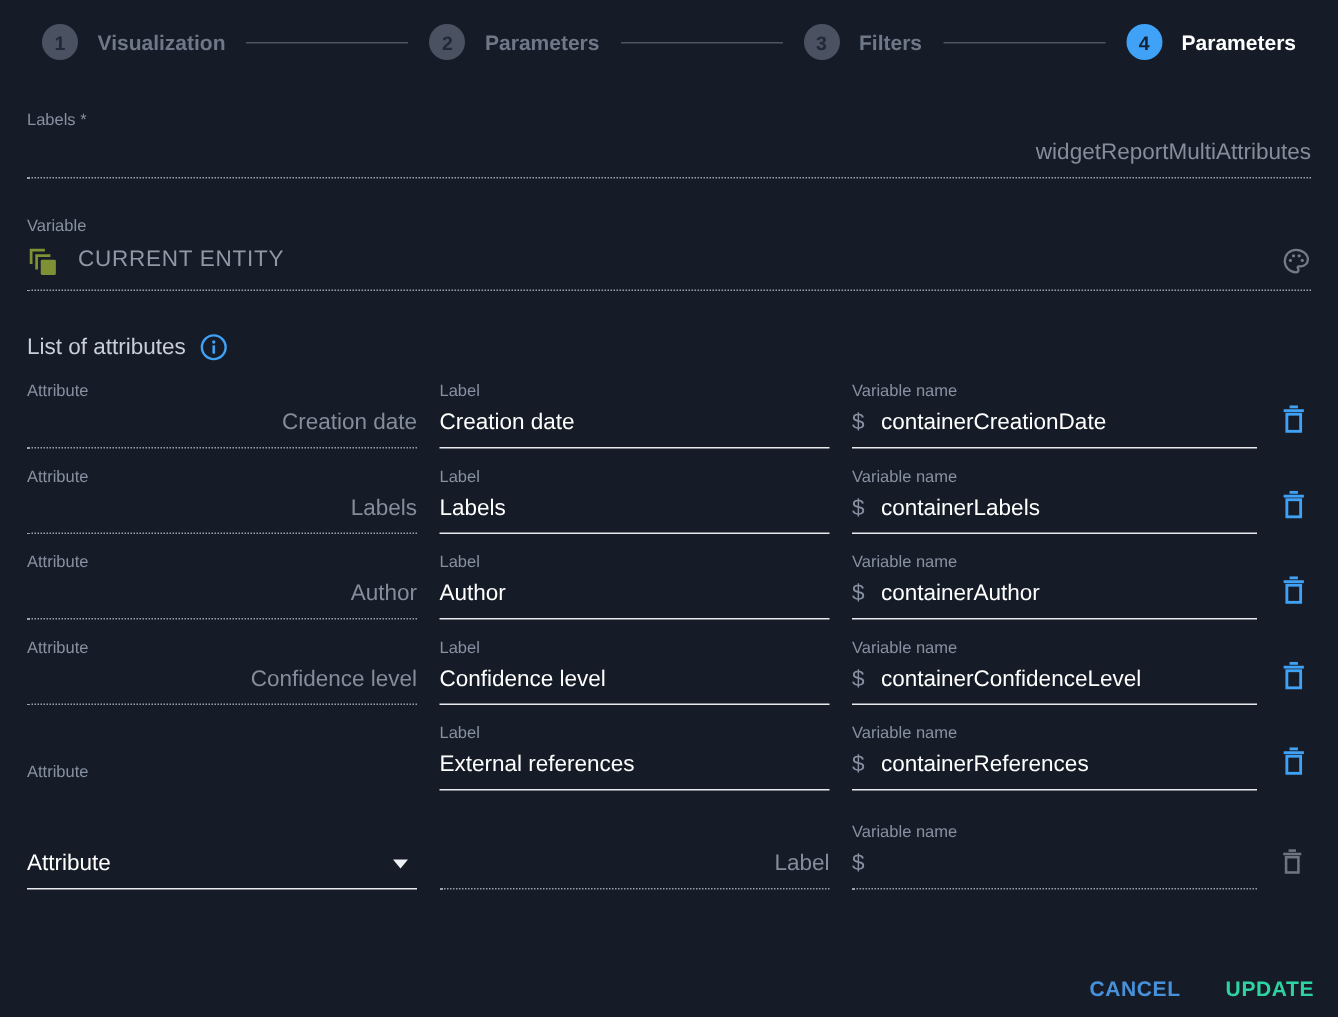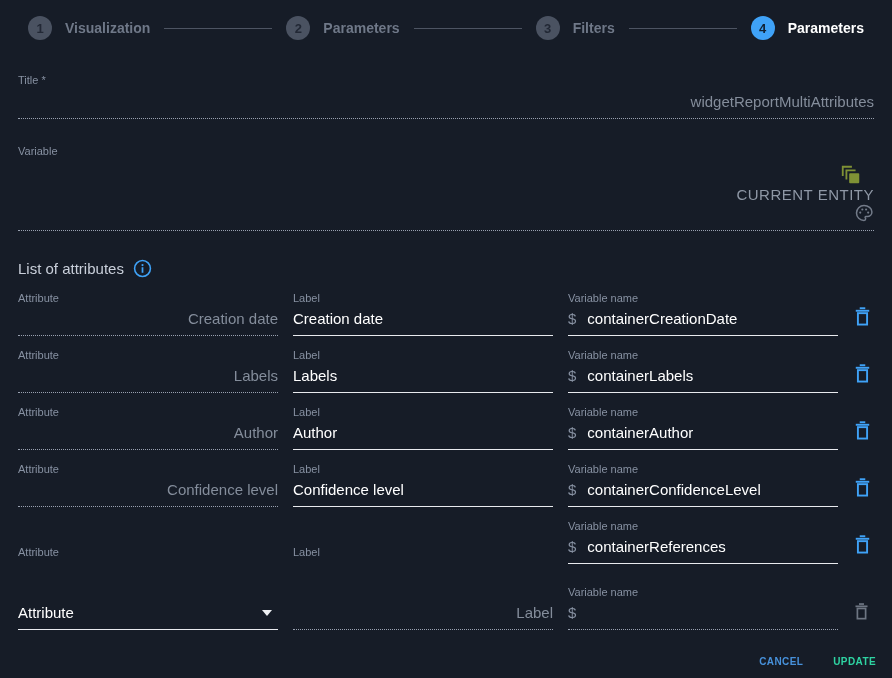--- a/index.html
+++ b/index.html
@@ -27,21 +27,21 @@
   
   .section{margin:0 18px;}
   .f-label{font-size:11px;color:#8791a2;margin-bottom:7px;}
   .f-value{font-size:15px;padding-bottom:7px;line-height:18px;white-space:nowrap;}
   .dotted{border-bottom:1px dotted #99a1b0;}
   .solid{border-bottom:1px solid #e8eaee;}
   .gray-text{color:#848d9b;text-align:right;}
   .white-text{color:#ffffff;}
   .title-group{margin-top:34px;}
   .instance-group{margin-top:26px;}
-  .instance-row{display:flex;align-items:flex-end;padding-bottom:7px;flex-direction:column;}
+  .instance-row{display:flex;align-items:flex-start;padding-bottom:7px;}
   .instance-row .inst-icon{margin-right:12px;display:flex;}
   .instance-value{font-size:15px;color:#8f98a6;letter-spacing:0.5px;flex:1;}
   .palette-btn{background:none;border:none;padding:0;cursor:pointer;display:flex;}
   
   .attr-heading-row{margin:28px 18px 14px 18px;display:flex;align-items:center;}
   .attr-heading{font-size:15px;color:#c9cfda;}
   .info-btn{background:none;border:none;padding:0;margin-left:9px;cursor:pointer;display:flex;}
   .attr-row{
     display:grid;
     grid-template-columns:260px 260px 270px 20px;
@@ -62,21 +62,21 @@
   .chevron-down{
     width:0;height:0;margin-right:6px;
     border-left:5px solid transparent;border-right:5px solid transparent;
     border-top:6px solid #eef0f3;
   }
   
   .actions{position:absolute;right:16px;bottom:11px;display:flex;gap:30px;}
   .actions button{
     background:none;border:none;padding:0;cursor:pointer;
     font-family:"Liberation Sans",sans-serif;
-    font-size:10px;font-weight:bold;letter-spacing:0.4px;
+    font-size:14px;font-weight:bold;letter-spacing:0.4px;
   }
   .cancel-btn{color:#4791db;}
   .update-btn{color:#2ed3a2;}
 </style>
 </head>
 <body>
 
 <div class="stepper">
   <div class="step">
     <div class="step-circle">1</div>
@@ -93,21 +93,21 @@
     <div class="step-label">Filters</div>
   </div>
   <div class="step-line"></div>
   <div class="step active">
     <div class="step-circle">4</div>
     <div class="step-label">Parameters</div>
   </div>
 </div>
 
 <div class="section title-group">
-  <div class="f-label">Title *</div>
+  <div class="f-label">Labels *</div>
   <div class="f-value dotted gray-text">widgetReportMultiAttributes</div>
 </div>
 
 <div class="section instance-group">
   <div class="f-label">Variable</div>
   <div class="instance-row dotted">
     <span class="inst-icon">
       <svg width="22" height="22" viewBox="0 0 24 24" fill="none">
         <path d="M13 3H3v10" stroke="#7f9135" stroke-width="2"></path>
         <path d="M17 7H7v10" stroke="#7f9135" stroke-width="2"></path>
@@ -238,20 +238,21 @@
       </svg>
     </button>
   </div>
 
   <div class="attr-row">
     <div class="cell">
       <div class="f-label">Attribute</div>
     </div>
     <div class="cell">
       <div class="f-label">Label</div>
+      <div class="f-value solid white-text">External references</div>
     </div>
     <div class="cell">
       <div class="f-label">Variable name</div>
       <div class="f-value solid var-line">
         <span class="dollar">$</span>
         <span class="white-text">containerReferences</span>
       </div>
     </div>
     <button class="trash-btn trash-blue">
       <svg width="19" height="22" viewBox="0 0 24 26" fill="none">

